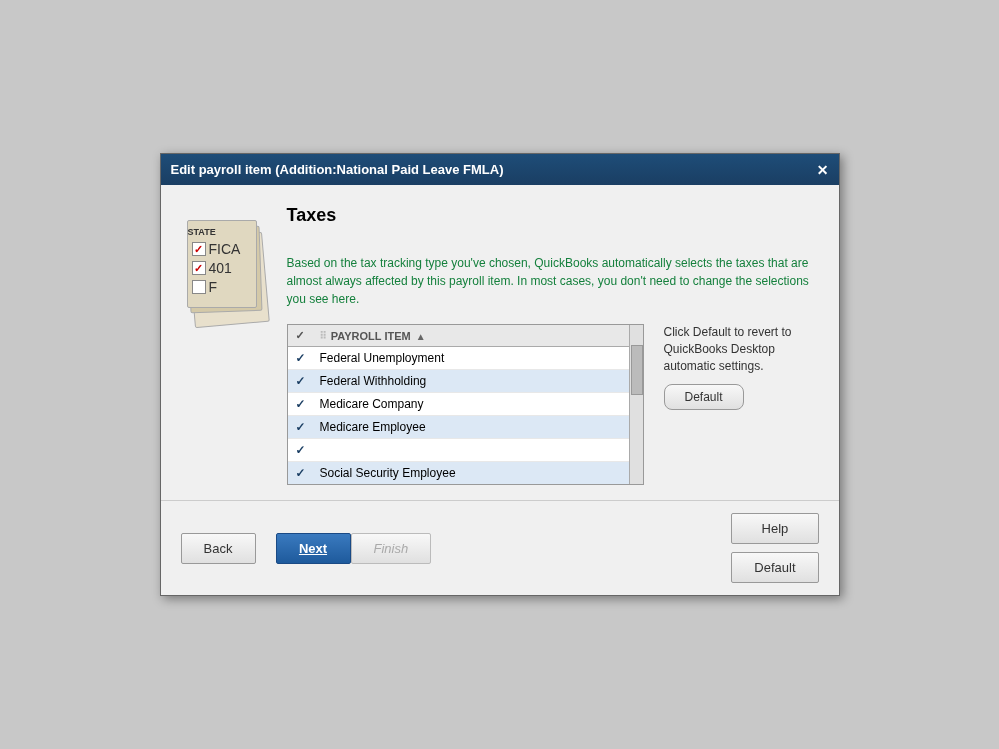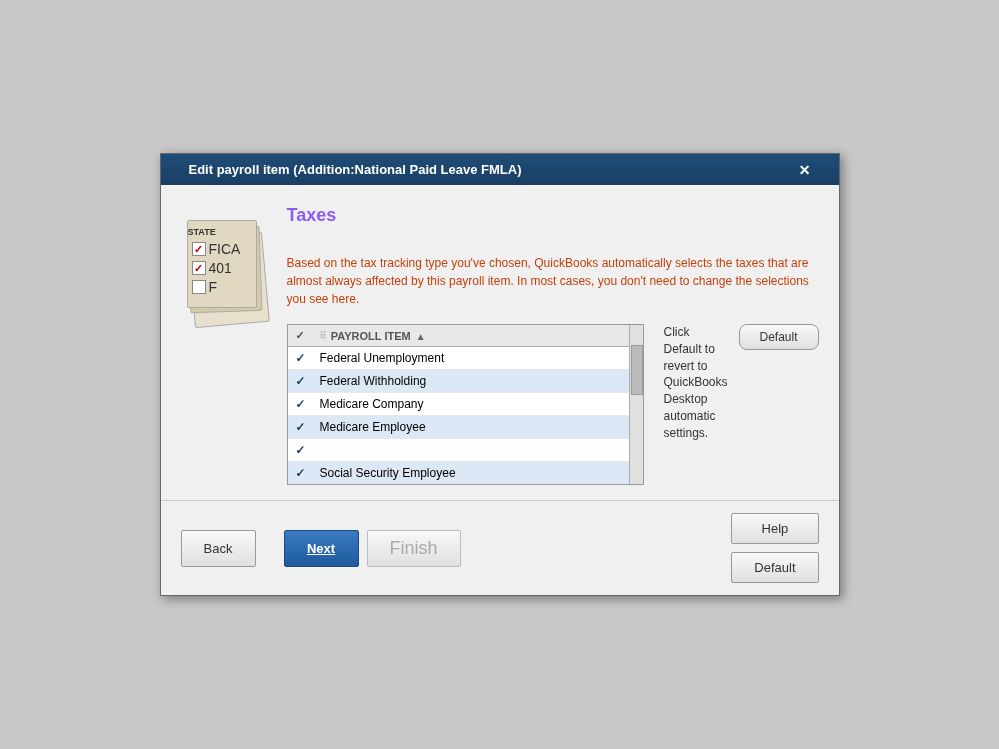--- a/index.html
+++ b/index.html
@@ -16,21 +16,21 @@
     }
     .dialog {
       background: #f0f0f0;
       border: 1px solid #666;
       width: 680px;
       box-shadow: 3px 3px 10px rgba(0,0,0,0.4);
     }
     .title-bar {
       background: linear-gradient(to bottom, #1e4d78, #1a3e63);
       color: white;
-      padding: 8px 28px;
+      padding: 8px 10px;
       display: flex;
       align-items: center;
       justify-content: space-between;
       font-size: 13px;
       font-weight: bold;
     }
     .title-bar-close {
       color: white;
       font-size: 14px;
       cursor: pointer;
@@ -102,26 +102,26 @@
       justify-content: center;
       font-size: 9px;
     }
     .checked { background: white; }
     .checkmark-red { color: #cc0000; font-size: 11px; font-weight: bold; }
     .row-text { font-size: 14px; color: #333; }
     .right-content { flex: 1; }
     .section-title {
       font-size: 18px;
       font-weight: bold;
-      color: #8b5cf6;
+      color: #000000;
       margin-bottom: 28px;
     }
     .description {
       font-size: 12px;
-      color: #c2410c;
+      color: #15803d;
       line-height: 1.5;
       margin-bottom: 16px;
     }
     .tax-list-area {
       display: flex;
       gap: 20px;
       align-items: flex-start;
     }
     .tax-list-container {
       flex: 1;
@@ -187,21 +187,21 @@
       width: 12px;
       height: 50px;
       background: #bbb;
       border: 1px solid #999;
       position: absolute;
       top: 20px;
       left: 1px;
     }
     .side-actions {
       display: flex;
-      flex-direction: row;
+      flex-direction: column;
       align-items: flex-start;
       gap: 10px;
       width: 155px;
     }
     .side-note {
       font-size: 12px;
       color: #333;
       line-height: 1.4;
     }
     .default-btn {
@@ -217,21 +217,20 @@
     .footer-bar {
       border-top: 1px solid #ccc;
       padding: 12px 20px;
       display: flex;
       align-items: center;
       justify-content: space-between;
       background: #f0f0f0;
     }
     .footer-left {
       display: flex;
-      gap: 8px;
     }
     .footer-right {
       display: flex;
       gap: 8px;
       flex-direction: column;
     }
     .btn-default {
       background: linear-gradient(to bottom, #f8f8f8, #e0e0e0);
       border: 1px solid #999;
       padding: 7px 22px;
@@ -251,25 +250,26 @@
       border-radius: 2px;
       min-width: 75px;
       font-weight: bold;
       text-decoration: underline;
       margin-left: 20px;
     }
     .btn-disabled {
       background: linear-gradient(to bottom, #f8f8f8, #e0e0e0);
       border: 1px solid #bbb;
       padding: 7px 22px;
-      font-size: 18px;
+      font-size: 13px;
       color: #aaa;
       cursor: default;
       border-radius: 2px;
       min-width: 75px;
+      font-style: italic;
     }
     .checkmark-blue { color: #1a3e63; font-weight: bold; }
   </style>
 </head>
 <body>
 
 <div class="dialog">
 
   <div class="title-bar">
     <span>Edit payroll item (Addition:National Paid Leave FMLA)</span>

